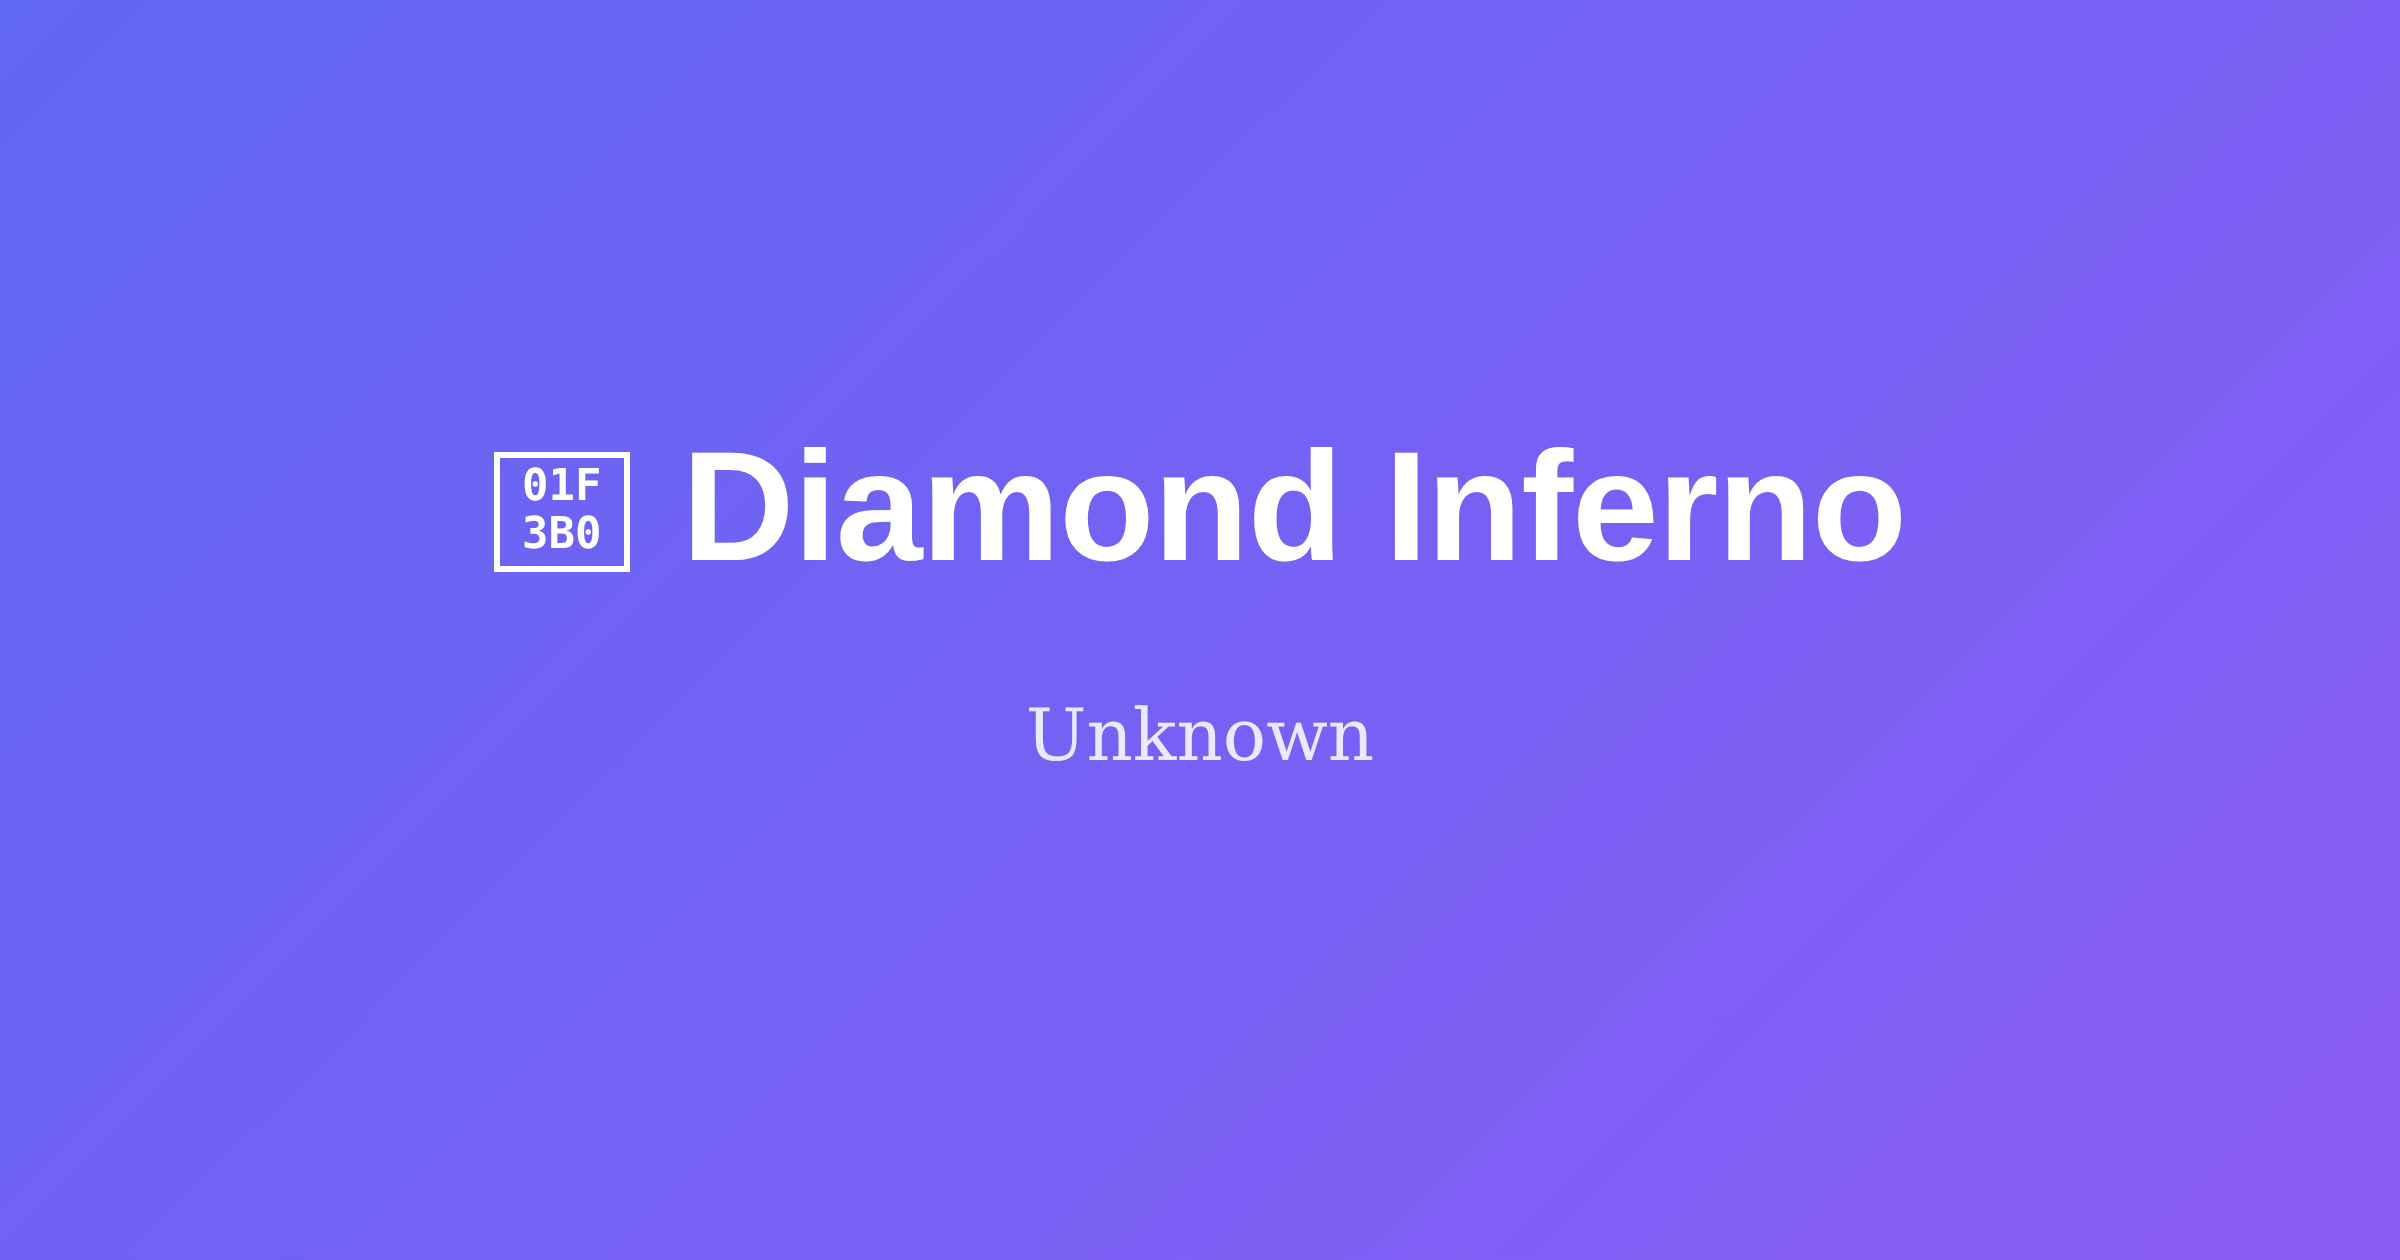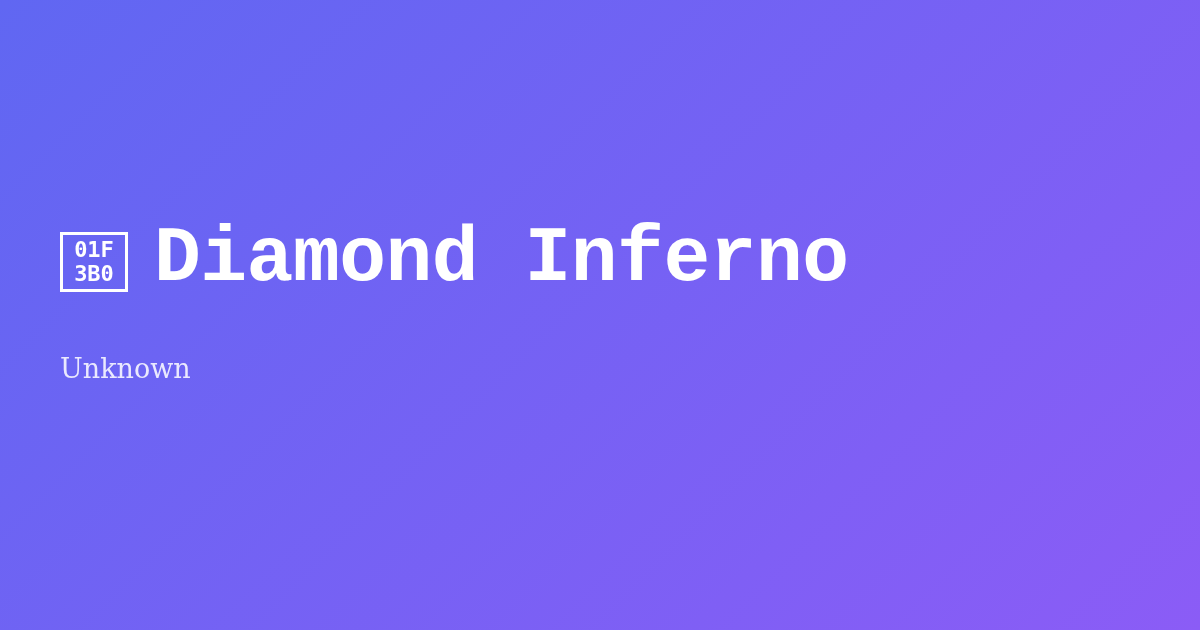--- a/index.html
+++ b/index.html
@@ -16,21 +16,21 @@
     background: linear-gradient(135deg, #6067f2 0%, #8b5cf6 100%);
   }
 
   
   .card {
     position: relative;
     width: 1200px;
     height: 630px;
     display: flex;
     flex-direction: column;
-    align-items: flex-start;
+    align-items: center;
     justify-content: center;
     text-align: center;
     padding: 16px 60px;
   }
 
   
   .title-row {
     display: flex;
     align-items: center;
     justify-content: center;
@@ -53,34 +53,34 @@
     font-size: 22px;
     font-weight: 700;
     letter-spacing: 0px;
     color: #ffffff;
     position: relative;
     top: 2px;
   }
   .tofu span { display: block; height: 24px; line-height: 24px; }
 
   .title {
-    font-family: Liberation Mono, monospace;
+    font-family: Liberation Sans, sans-serif;
     font-size: 78px;
     font-weight: 700;
     color: #ffffff;
     line-height: 1.05;
     white-space: nowrap;
     letter-spacing: -0.5px;
   }
 
   
   .subtitle {
     margin-top: 52px;
     font-family: "DejaVu Serif", "Liberation Serif", serif;
-    font-size: 27px;
+    font-size: 36px;
     font-weight: 400;
     line-height: 1.2;
     color: rgba(255, 255, 255, 0.86);
   }
 
   
   .meta {
     position: absolute;
     left: 0;
     right: 0;

